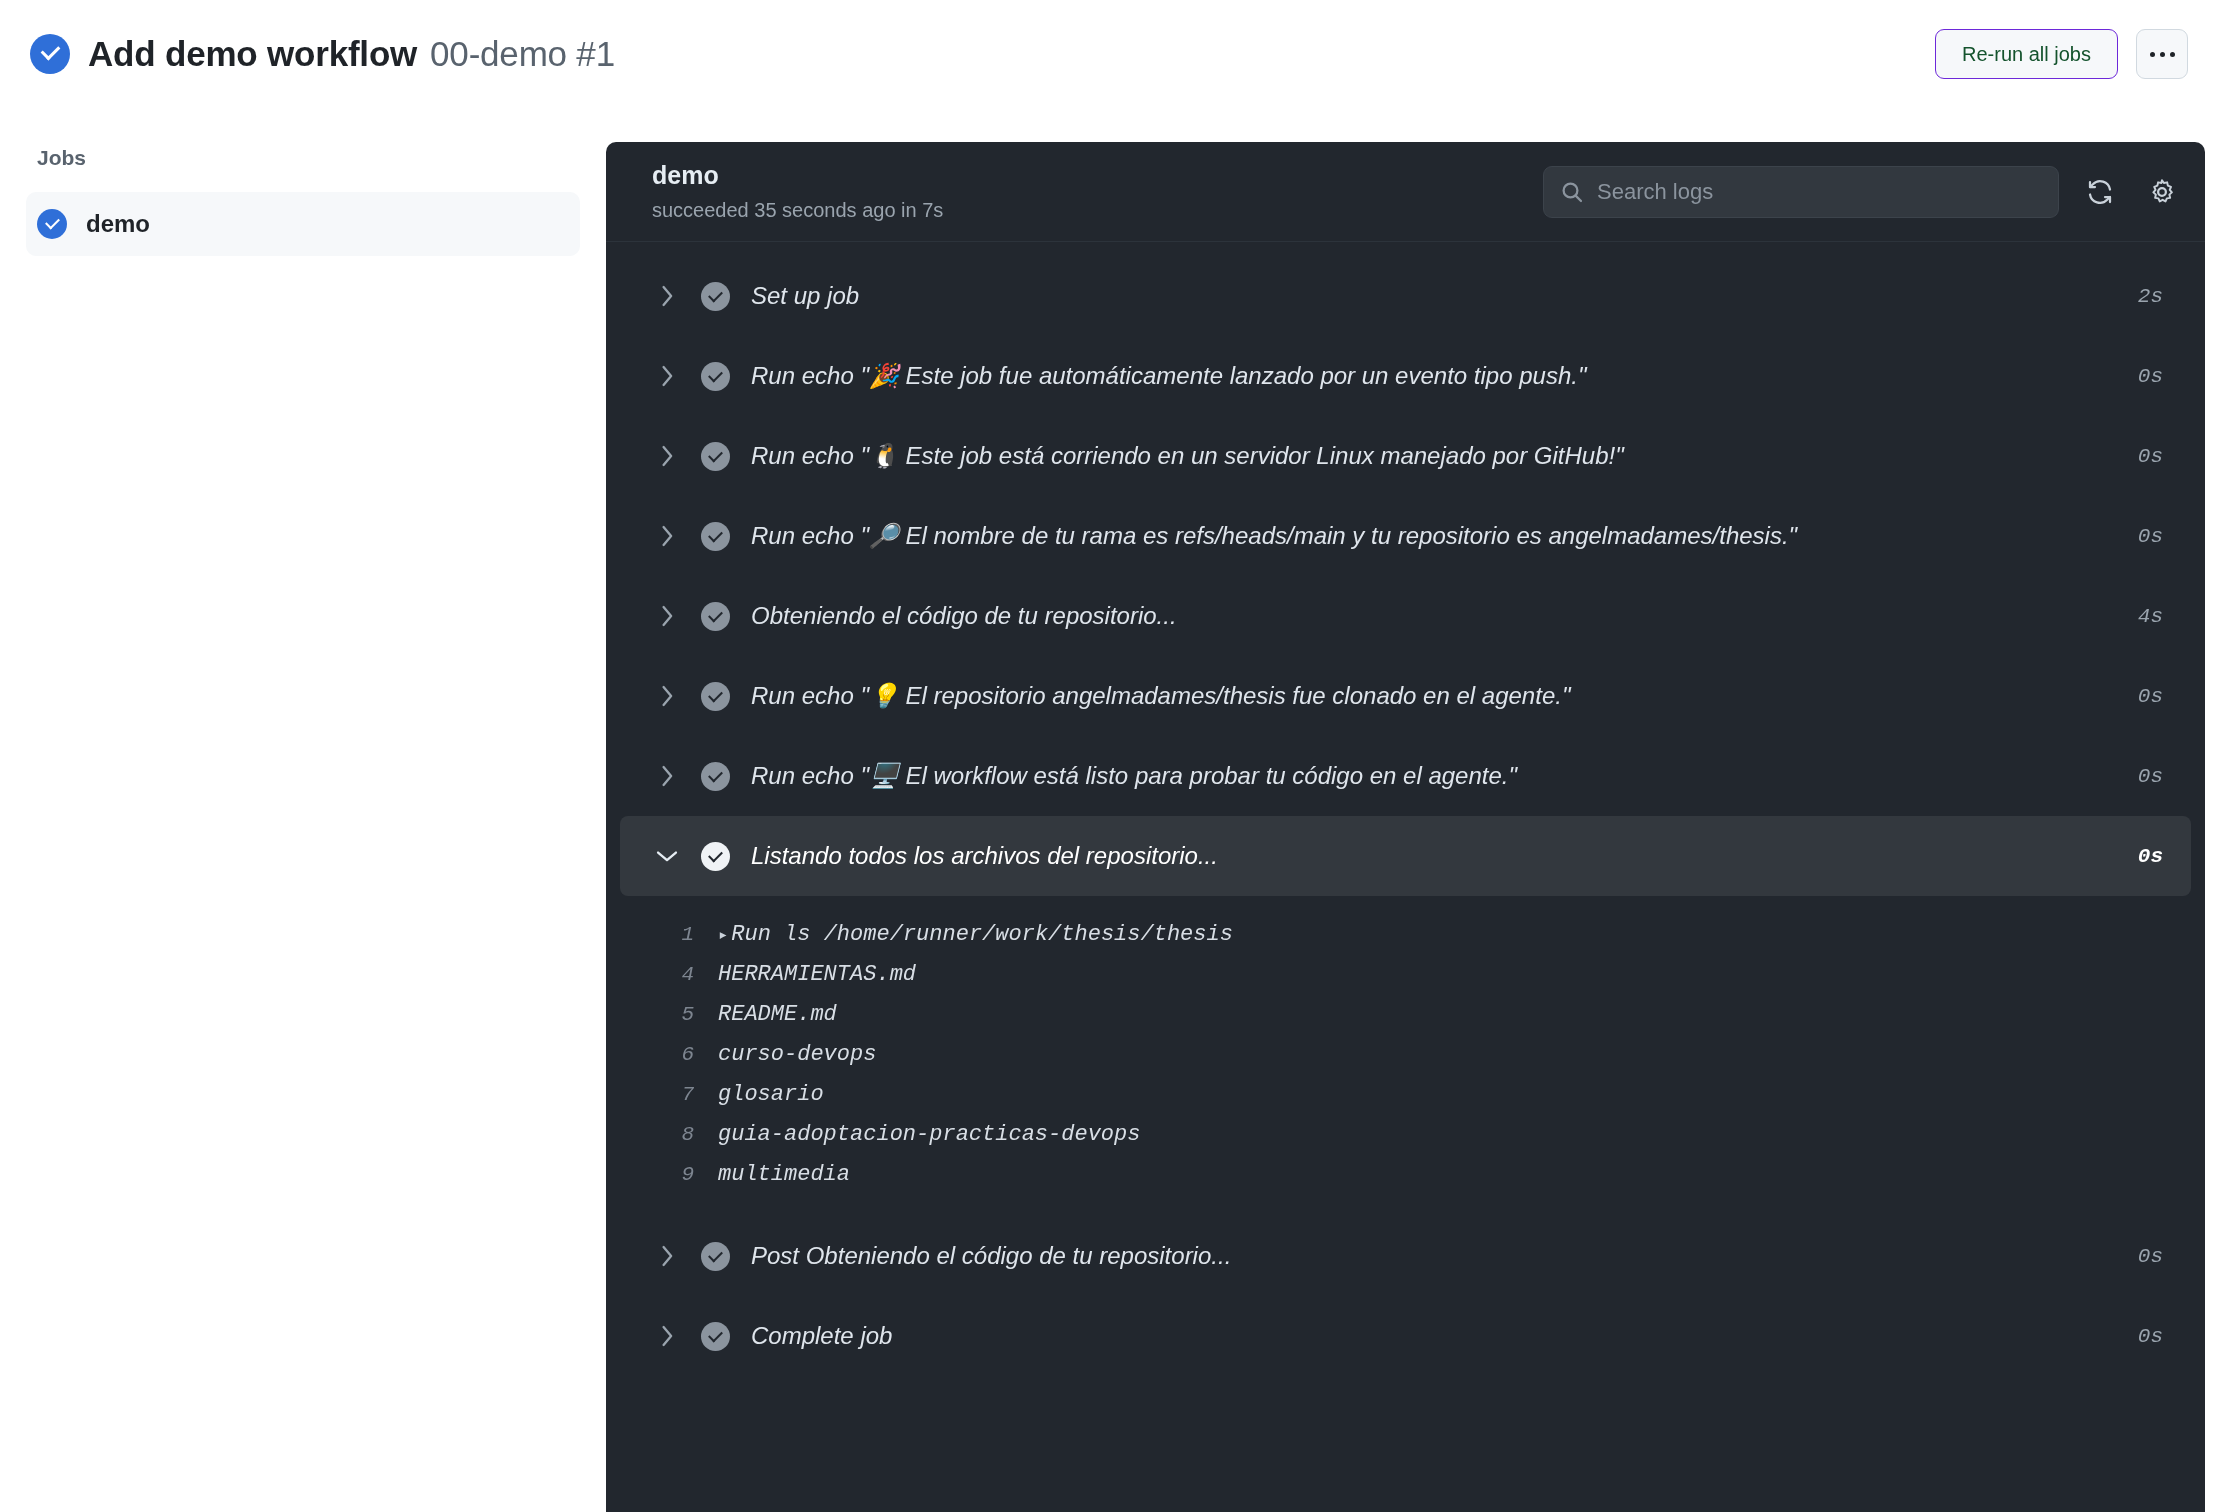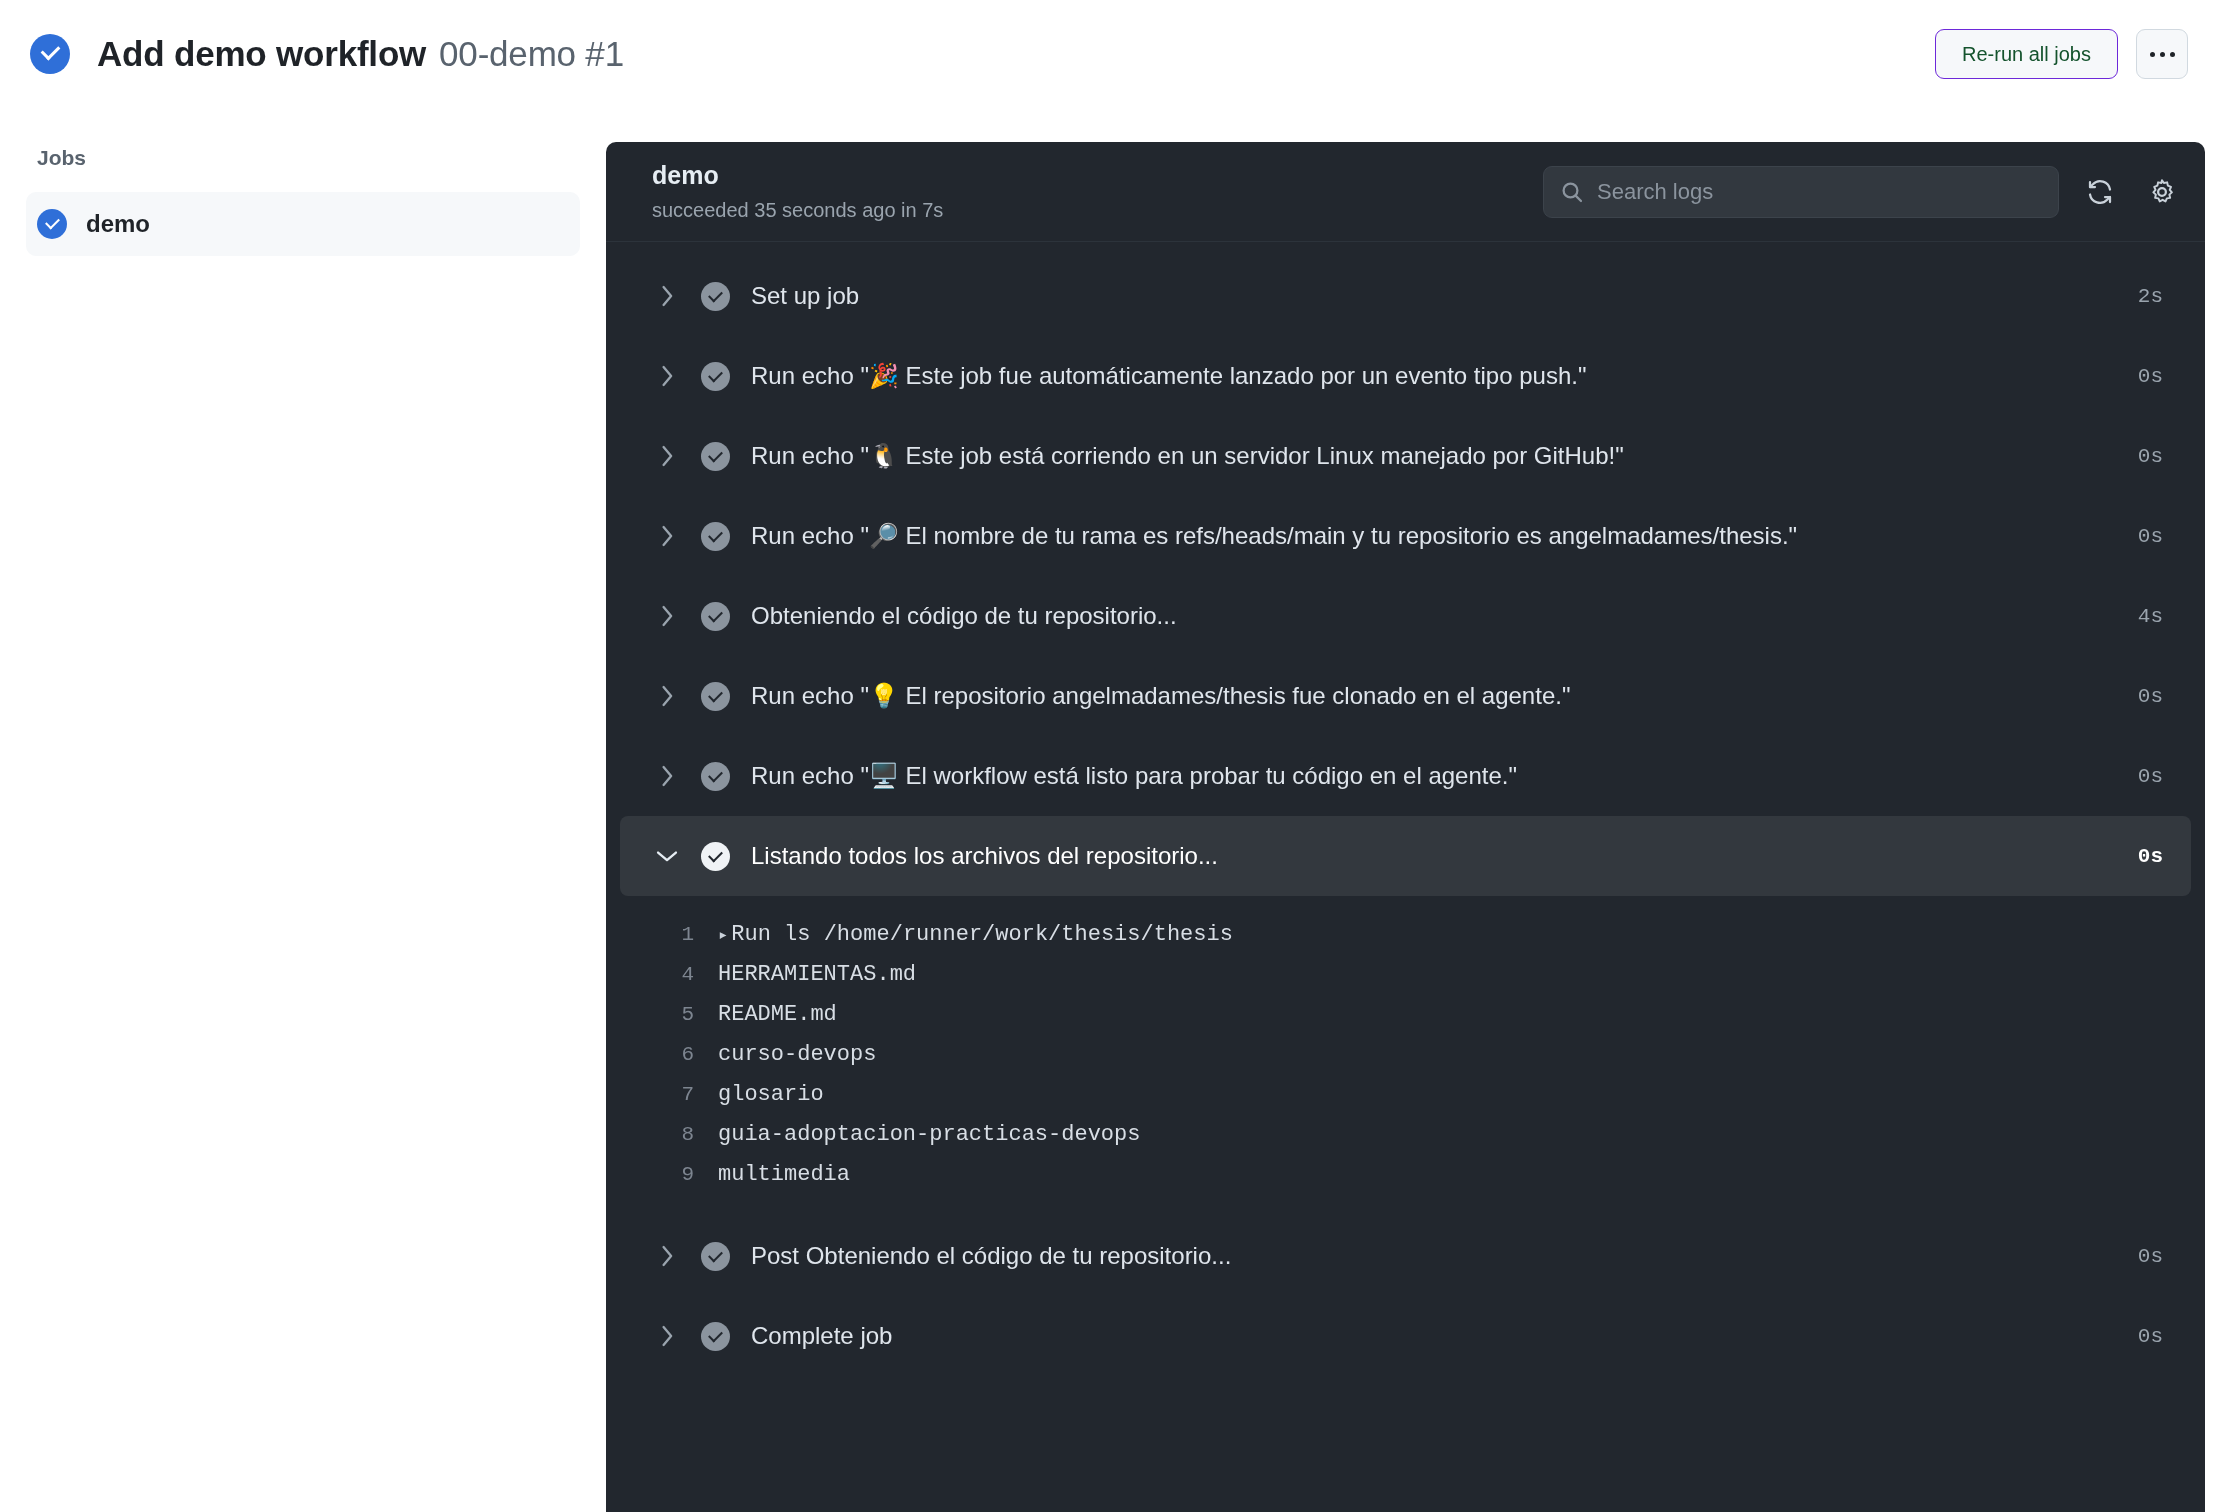--- a/index.html
+++ b/index.html
@@ -34,21 +34,21 @@
     content: "";
     position: absolute;
     left: 12px; top: 11px;
     width: 14px; height: 8px;
     border-left: 3.5px solid #ffffff;
     border-bottom: 3.5px solid #ffffff;
     transform: rotate(-45deg);
   }
 
   .header-title-wrap {
-    margin-left: 27px;
+    margin-left: 18px;
     display: flex;
     align-items: flex-end;
     white-space: nowrap;
   }
   .header-title {
     font-size: 35px;
     font-weight: bold;
     color: #1f2328;
     letter-spacing: -0.2px;
   }
@@ -225,21 +225,21 @@
     width: 42px; height: 42px;
     display: flex;
     align-items: center;
     justify-content: center;
     cursor: pointer;
     background: none;
     border: none;
   }
 
   
-  .steps { padding: 14px 0 0 0; }
+  .steps { padding: 14px 0 0 0; font-style: italic; }
 
   .step-row {
     height: 80px;
     display: flex;
     align-items: center;
     padding: 0 28px 0 34px;
     margin: 0 14px;
     border-radius: 8px;
     cursor: pointer;
     position: relative;

